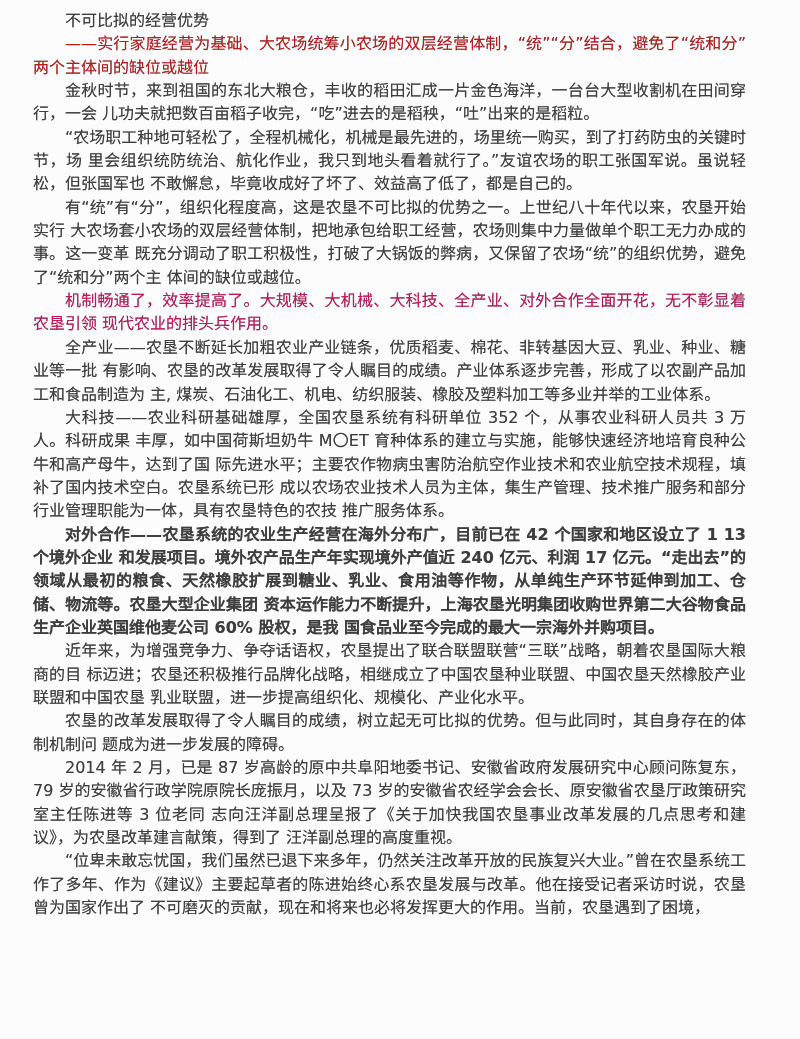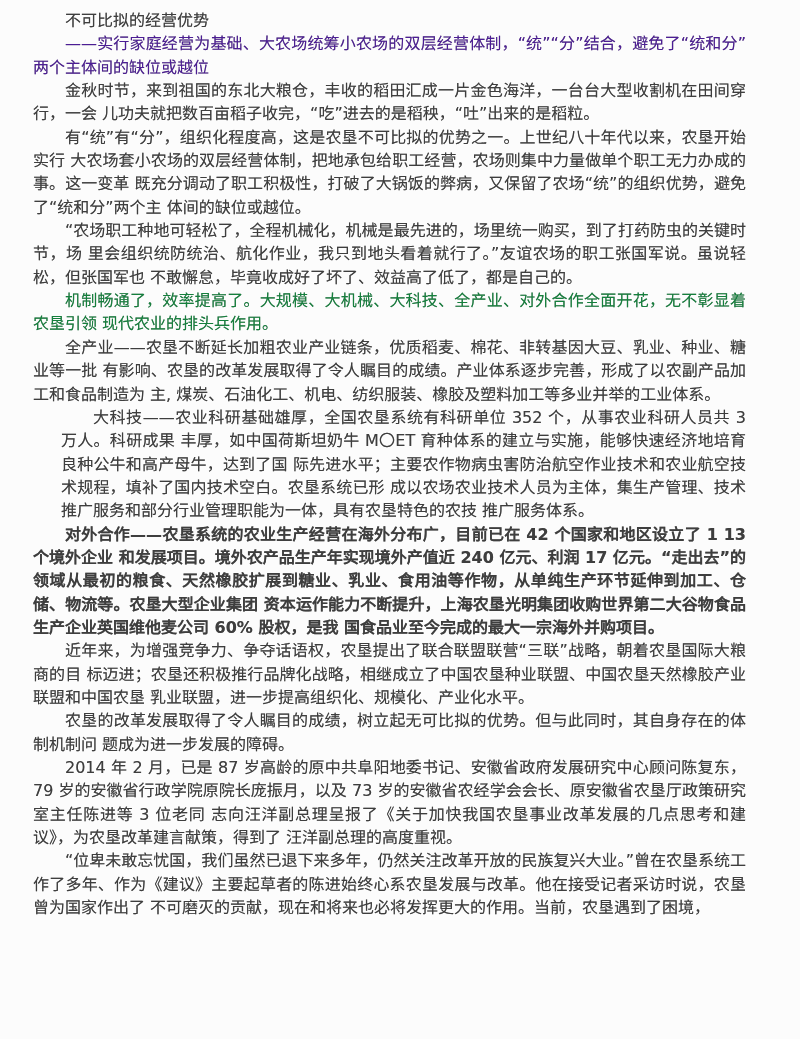--- a/index.html
+++ b/index.html
@@ -30,25 +30,25 @@
     text-indent: 2em;
     text-shadow: 0 0 0.6px rgba(62,62,62,0.55);
     word-break: break-all;
   }
 </style>
 </head>
 <body style="background: rgb(252, 252, 252);">
 
 <div class="page">
   <p class="para" style="color: rgb(62, 62, 62);">不可比拟的经营优势</p>
-  <p class="para" style="color: #4c1d95;">——实行家庭经营为基础、大农场统筹小农场的双层经营体制，“统”“分”结合，避免了“统和分”两个主体间的缺位或越位</p>
+  <p class="para" style="color: #b91c1c;">——实行家庭经营为基础、大农场统筹小农场的双层经营体制，“统”“分”结合，避免了“统和分”两个主体间的缺位或越位</p>
   <p class="para" style="color: rgb(62, 62, 62);">金秋时节，来到祖国的东北大粮仓，丰收的稻田汇成一片金色海洋，一台台大型收割机在田间穿行，一会 儿功夫就把数百亩稻子收完，“吃”进去的是稻秧，“吐”出来的是稻粒。</p>
+  <p class="para" style="color: rgb(62, 62, 62);">“农场职工种地可轻松了，全程机械化，机械是最先进的，场里统一购买，到了打药防虫的关键时节，场 里会组织统防统治、航化作业，我只到地头看着就行了。”友谊农场的职工张国军说。虽说轻松，但张国军也 不敢懈怠，毕竟收成好了坏了、效益高了低了，都是自己的。</p>
   <p class="para" style="color: rgb(62, 62, 62);">有“统”有“分”，组织化程度高，这是农垦不可比拟的优势之一。上世纪八十年代以来，农垦开始实行 大农场套小农场的双层经营体制，把地承包给职工经营，农场则集中力量做单个职工无力办成的事。这一变革 既充分调动了职工积极性，打破了大锅饭的弊病，又保留了农场“统”的组织优势，避免了“统和分”两个主 体间的缺位或越位。</p>
-  <p class="para" style="color: rgb(62, 62, 62);">“农场职工种地可轻松了，全程机械化，机械是最先进的，场里统一购买，到了打药防虫的关键时节，场 里会组织统防统治、航化作业，我只到地头看着就行了。”友谊农场的职工张国军说。虽说轻松，但张国军也 不敢懈怠，毕竟收成好了坏了、效益高了低了，都是自己的。</p>
-  <p class="para" style="color: #15803d;">机制畅通了，效率提高了。大规模、大机械、大科技、全产业、对外合作全面开花，无不彰显着农垦引领 现代农业的排头兵作用。</p>
+  <p class="para" style="color: #be185d;">机制畅通了，效率提高了。大规模、大机械、大科技、全产业、对外合作全面开花，无不彰显着农垦引领 现代农业的排头兵作用。</p>
   <p class="para" style="color: rgb(62, 62, 62);">全产业——农垦不断延长加粗农业产业链条，优质稻麦、棉花、非转基因大豆、乳业、种业、糖业等一批 有影响、农垦的改革发展取得了令人瞩目的成绩。产业体系逐步完善，形成了以农副产品加工和食品制造为 主, 煤炭、石油化工、机电、纺织服装、橡胶及塑料加工等多业并举的工业体系。</p>
-  <p class="para" style="color: rgb(62, 62, 62); margin-left: 28px;">大科技——农业科研基础雄厚，全国农垦系统有科研单位 352 个，从事农业科研人员共 3 万人。科研成果 丰厚，如中国荷斯坦奶牛 M〇ET 育种体系的建立与实施，能够快速经济地培育良种公牛和高产母牛，达到了国 际先进水平；主要农作物病虫害防治航空作业技术和农业航空技术规程，填补了国内技术空白。农垦系统已形 成以农场农业技术人员为主体，集生产管理、技术推广服务和部分行业管理职能为一体，具有农垦特色的农技 推广服务体系。</p>
+  <p class="para" style="color: rgb(62, 62, 62);">大科技——农业科研基础雄厚，全国农垦系统有科研单位 352 个，从事农业科研人员共 3 万人。科研成果 丰厚，如中国荷斯坦奶牛 M〇ET 育种体系的建立与实施，能够快速经济地培育良种公牛和高产母牛，达到了国 际先进水平；主要农作物病虫害防治航空作业技术和农业航空技术规程，填补了国内技术空白。农垦系统已形 成以农场农业技术人员为主体，集生产管理、技术推广服务和部分行业管理职能为一体，具有农垦特色的农技 推广服务体系。</p>
   <p class="para" style="color: rgb(62, 62, 62); font-weight: bold;">对外合作——农垦系统的农业生产经营在海外分布广，目前已在 42 个国家和地区设立了 1 13 个境外企业 和发展项目。境外农产品生产年实现境外产值近 240 亿元、利润 17 亿元。“走出去”的领域从最初的粮食、天然橡胶扩展到糖业、乳业、食用油等作物，从单纯生产环节延伸到加工、仓储、物流等。农垦大型企业集团 资本运作能力不断提升，上海农垦光明集团收购世界第二大谷物食品生产企业英国维他麦公司 60% 股权，是我 国食品业至今完成的最大一宗海外并购项目。</p>
   <p class="para" style="color: rgb(62, 62, 62);">近年来，为增强竞争力、争夺话语权，农垦提出了联合联盟联营“三联”战略，朝着农垦国际大粮商的目 标迈进；农垦还积极推行品牌化战略，相继成立了中国农垦种业联盟、中国农垦天然橡胶产业联盟和中国农垦 乳业联盟，进一步提高组织化、规模化、产业化水平。</p>
   <p class="para" style="color: rgb(62, 62, 62);">农垦的改革发展取得了令人瞩目的成绩，树立起无可比拟的优势。但与此同时，其自身存在的体制机制问 题成为进一步发展的障碍。</p>
   <p class="para" style="color: rgb(62, 62, 62);">2014 年 2 月，已是 87 岁高龄的原中共阜阳地委书记、安徽省政府发展研究中心顾问陈复东，79 岁的安徽省行政学院原院长庞振月，以及 73 岁的安徽省农经学会会长、原安徽省农垦厅政策研究室主任陈进等 3 位老同 志向汪洋副总理呈报了《关于加快我国农垦事业改革发展的几点思考和建议》，为农垦改革建言献策，得到了 汪洋副总理的高度重视。</p>
   <p class="para" style="color: rgb(62, 62, 62);">“位卑未敢忘忧国，我们虽然已退下来多年，仍然关注改革开放的民族复兴大业。”曾在农垦系统工作了多年、作为《建议》主要起草者的陈进始终心系农垦发展与改革。他在接受记者采访时说，农垦曾为国家作出了 不可磨灭的贡献，现在和将来也必将发挥更大的作用。当前，农垦遇到了困境，</p>
 </div>
 
 </body></html>

